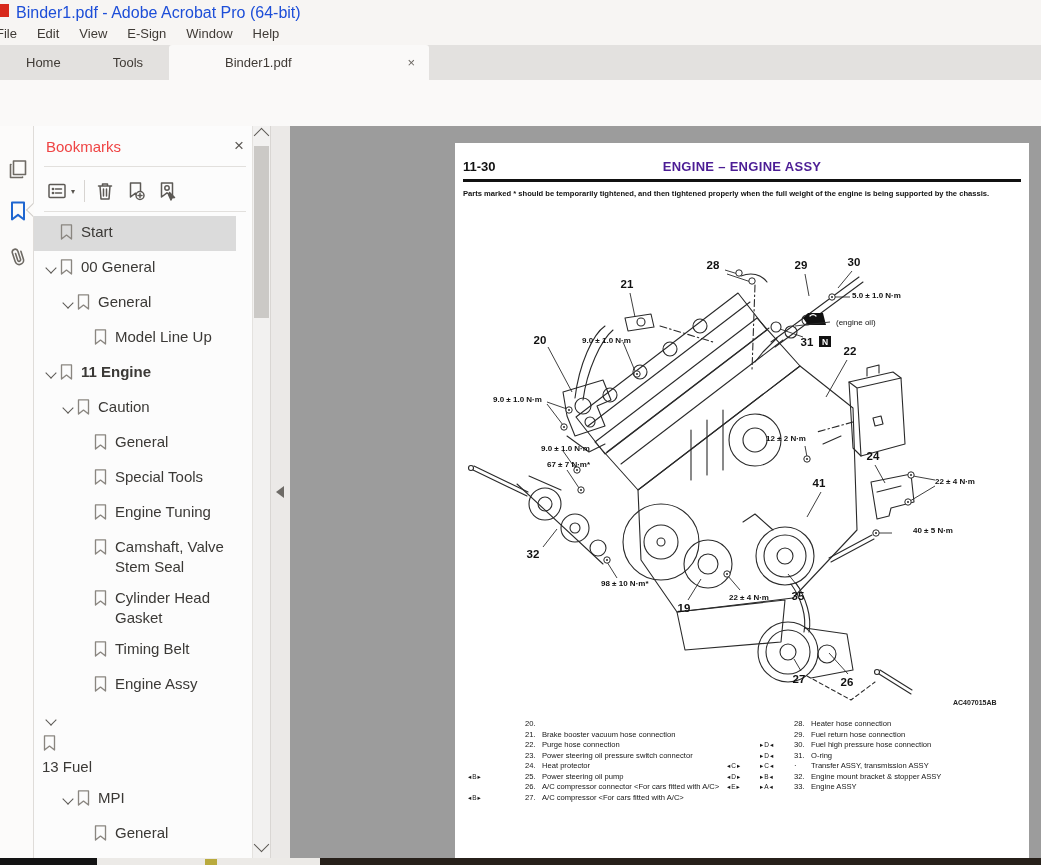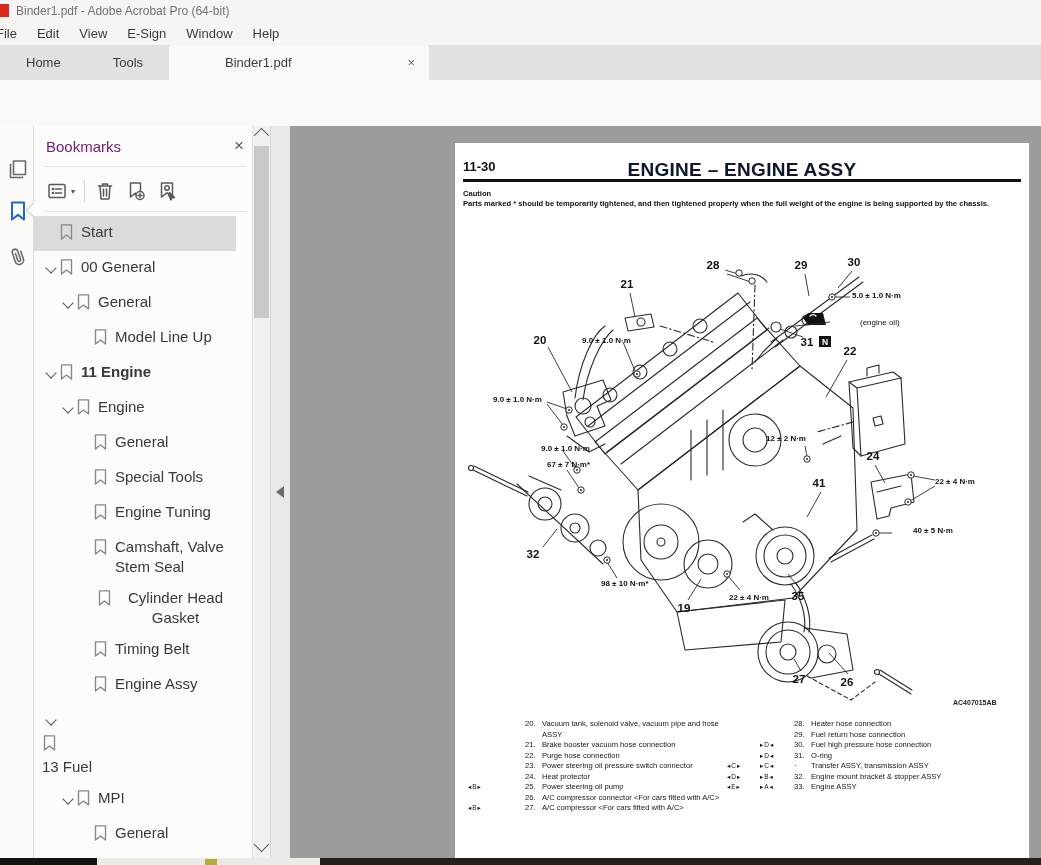--- a/index.html
+++ b/index.html
@@ -3,21 +3,21 @@
 <meta charset="utf-8">
 <style>
   html,body{margin:0;padding:0}
   body{width:1041px;height:865px;overflow:hidden;position:relative;
        font-family:"Liberation Sans",sans-serif;background:#fff;color:#3c3a37}
   .abs{position:absolute}
 
   
   #titlebar{left:0;top:0;width:1041px;height:21px;background:#f7f5f3}
   #acrobat-logo{left:0;top:4px;width:9px;height:13px;background:#d8291c}
-  #title-text{left:16px;top:4px;font-size:12px;color:#737373;white-space:nowrap}
+  #title-text{left:16px;top:4px;font-size:16px;color:#1d4ed8;white-space:nowrap}
 
   
   #menubar{left:0;top:21px;width:1041px;height:24px;background:#f7f5f3;display:flex;align-items:center;overflow:hidden}
   .menu-item{font-size:13px;color:#3f3a35;padding:3px 10px;white-space:nowrap}
   .menu-item:first-child{margin-left:-14px}
 
   
   #tabbar{left:0;top:45px;width:1041px;height:35px;background:#e3e1df;display:flex;align-items:flex-end}
   .tab{font-size:13px;color:#3f3a35;padding:9px 26px;align-self:stretch;display:flex;align-items:center}
   .tab.doc{background:#faf9f8;border-radius:3px 3px 0 0;padding:0 14px 0 56px;min-width:190px;justify-content:space-between}
@@ -38,21 +38,21 @@
   .caret-mini{position:absolute;font-size:8px;color:#57544f}
 
   
   #rail{left:0;top:126px;width:33px;height:732px;background:#fcfbfa;border-right:1px solid #dfdcd9}
   .rail-ico{position:absolute;left:7px;width:22px;height:22px}
   .rail-ico svg{width:22px;height:22px;fill:none;stroke:#6e6a64;stroke-width:1.6;stroke-linejoin:round;stroke-linecap:round}
   #rail-notch{left:28px;top:205px;width:9px;height:9px;background:#fcfbfa;border-left:1px solid #cfccc8;border-bottom:1px solid #cfccc8;transform:rotate(45deg)}
 
   #panel{left:34px;top:126px;width:218px;height:732px;background:#fcfcfc;overflow:hidden}
   #panel-header{position:absolute;left:12px;top:10px;right:8px;display:flex;justify-content:space-between;align-items:center}
-  #panel-title{font-size:15px;color:#701a75}
+  #panel-title{font-size:15px;color:#ef4444}
   #panel-close{font-size:17px;color:#5c5955}
   #panel-hr1{position:absolute;left:10px;right:6px;top:40px;height:1px;background:#e2e0dd}
   #panel-tools{position:absolute;left:12px;top:48px;height:34px;display:flex;align-items:center;gap:9px}
   .pti svg{width:22px;height:22px;fill:none;stroke:#5c5955;stroke-width:1.5;stroke-linejoin:round;stroke-linecap:round}
   .pti{display:flex;align-items:center}
   #panel-hr2{position:absolute;left:10px;right:6px;top:85px;height:1px;background:#e2e0dd}
   #bookmark-tree{position:absolute;left:0;top:90px;right:16px;bottom:0;overflow:hidden}
   .bm-row{display:flex;align-items:flex-start;padding-top:6px;padding-bottom:5px;font-size:15px;color:#3b3936;line-height:20px}
   .bm-row.selected{background:#dbdbdb}
   .chev{width:17px;flex:0 0 17px;display:flex;justify-content:center;padding-top:7px}
@@ -68,21 +68,21 @@
 
   #splitter{left:270px;top:126px;width:20px;height:732px;background:#ebe9e7;border-left:1px solid #d9d6d3}
   #collapse-arrow{position:absolute;left:5px;top:360px;width:0;height:0;border-top:6px solid transparent;border-bottom:6px solid transparent;border-right:8px solid #6d6a66}
 
   #docpane{left:290px;top:126px;width:751px;height:732px;background:#9c9c9c;overflow:hidden}
   #pdf-page{position:absolute;left:165px;top:17px;width:574px;height:740px;background:#fff}
 
   
   #pg-head{position:absolute;left:8px;right:8px;top:14px;height:22px;border-bottom:3px solid #111}
   #pg-num{position:absolute;left:0;top:2px;font-size:13px;font-weight:bold;color:#111}
-  #pg-title{position:absolute;left:0;right:0;top:2px;text-align:center;font-size:19px;font-weight:bold;color:#0f172a;letter-spacing:.3px}
+  #pg-title{position:absolute;left:0;right:0;top:2px;text-align:center;font-size:13px;font-weight:bold;color:#4c1d95;letter-spacing:.3px}
   #caution{position:absolute;left:8px;top:46px;width:528px;font-size:7.6px;font-weight:bold;color:#111;line-height:9px}
   #caution-head{margin-bottom:1px}
 
   #diagram{position:absolute;left:0;top:87px;width:574px;height:482px}
   #diagram svg{position:absolute;left:0;top:0}
   #diagram-labels span{position:absolute;white-space:nowrap;color:#111}
   .callout{font-size:11.5px;font-weight:bold;transform:translate(-50%,-55%)}
   .torque{font-size:8px;font-weight:bold}
   .oilnote{font-size:8px}
   .boxn{font-size:8.5px;font-weight:bold;color:#fff !important;background:#111;width:12px;height:11px;display:flex;align-items:center;justify-content:center}
@@ -361,21 +361,21 @@
           </svg></span>
         <span class="bm-label">11 Engine</span>
       </div>
       <div class="bm-row" style="padding-left: 25px;">
         <span class="chev">
           <i></i>
         </span>
         <span class="bm-ico"><svg viewBox="0 0 18 20">
             <path d="M3 1.5h12v17l-6-4.8-6 4.8z"></path>
           </svg></span>
-        <span class="bm-label">Engine</span>
+        <span class="bm-label">Caution</span>
       </div>
       <div class="bm-row" style="padding-left: 42px;">
         <span class="chev"></span>
         <span class="bm-ico"><svg viewBox="0 0 18 20">
             <path d="M3 1.5h12v17l-6-4.8-6 4.8z"></path>
           </svg></span>
         <span class="bm-label">General</span>
       </div>
       <div class="bm-row" style="padding-left: 42px;">
         <span class="chev"></span>
@@ -391,21 +391,21 @@
           </svg></span>
         <span class="bm-label">Engine Tuning</span>
       </div>
       <div class="bm-row" style="padding-left: 42px;">
         <span class="chev"></span>
         <span class="bm-ico"><svg viewBox="0 0 18 20">
             <path d="M3 1.5h12v17l-6-4.8-6 4.8z"></path>
           </svg></span>
         <span class="bm-label">Camshaft, Valve Stem Seal</span>
       </div>
-      <div class="bm-row" style="padding-left: 42px; text-align: center;">
+      <div class="bm-row" style="padding-left: 42px;">
         <span class="chev"></span>
         <span class="bm-ico"><svg viewBox="0 0 18 20">
             <path d="M3 1.5h12v17l-6-4.8-6 4.8z"></path>
           </svg></span>
         <span class="bm-label">Cylinder Head Gasket</span>
       </div>
       <div class="bm-row" style="padding-left: 42px;">
         <span class="chev"></span>
         <span class="bm-ico"><svg viewBox="0 0 18 20">
             <path d="M3 1.5h12v17l-6-4.8-6 4.8z"></path>
@@ -466,21 +466,20 @@
 
 <div id="docpane" class="abs">
   <div id="pdf-page">
 
     <div id="pg-head">
       <span id="pg-num">11-30</span>
       <span id="pg-title">ENGINE – ENGINE ASSY</span>
     </div>
 
     <div id="caution">
-      <div id="caution-head">Caution</div>
       <div>Parts marked * should be temporarily tightened, and then tightened properly when the full weight of the engine is being supported by the chassis.</div>
     </div>
 
     <div id="diagram">
       <svg width="574" height="482" viewBox="0 0 574 482">
 
         <g stroke="#2a2a2a" fill="none" stroke-width="1.1" stroke-linejoin="round" stroke-linecap="round">
 
           <path d="M121,187 L283,63 L312,100 L150,224 Z"></path>
           <path d="M133,196 L295,72"></path>
@@ -649,32 +648,31 @@
           <span class="torque" style="left: 127px; top: 106px;">9.0 ± 1.0 N·m</span>
           <span class="torque" style="left: 38px; top: 165px;">9.0 ± 1.0 N·m</span>
           <span class="torque" style="left: 86px; top: 214px;">9.0 ± 1.0 N·m</span>
           <span class="torque" style="left: 92px; top: 230px;">67 ± 7 N·m*</span>
           <span class="torque" style="left: 146px; top: 349px;">98 ± 10 N·m*</span>
           <span class="torque" style="left: 274px; top: 363px;">22 ± 4 N·m</span>
           <span class="torque" style="left: 311px; top: 204px;">12 ± 2 N·m</span>
           <span class="torque" style="left: 480px; top: 247px;">22 ± 4 N·m</span>
           <span class="torque" style="left: 458px; top: 296px;">40 ± 5 N·m</span>
           <span class="torque" style="left: 397px; top: 61px;">5.0 ± 1.0 N·m</span>
-          <span class="oilnote" style="left: 381px; top: 88px; margin-left: 24px;">(engine oil)</span>
+          <span class="oilnote" style="left: 381px; top: 88px;">(engine oil)</span>
           <span class="boxn" style="left: 364px; top: 106px;">N</span>
           <span class="figcode" style="left: 498px; top: 469px;">AC407015AB</span>
         </div>
     </div>
 
     <div id="legend">
       <div id="legend-left">
           <div class="lg-row">
             <span class="lg-m"></span>
             <span class="lg-n">20.</span>
-            <span class="lg-t">Vacuum tank, solenoid valve, vacuum pipe and hose ASSY</span>
           </div>
           <div class="lg-row">
             <span class="lg-m"></span>
             <span class="lg-n">21.</span>
             <span class="lg-t">Brake booster vacuum hose connection</span>
           </div>
           <div class="lg-row">
             <span class="lg-m"></span>
             <span class="lg-n">22.</span>
             <span class="lg-t">Purge hose connection</span>

